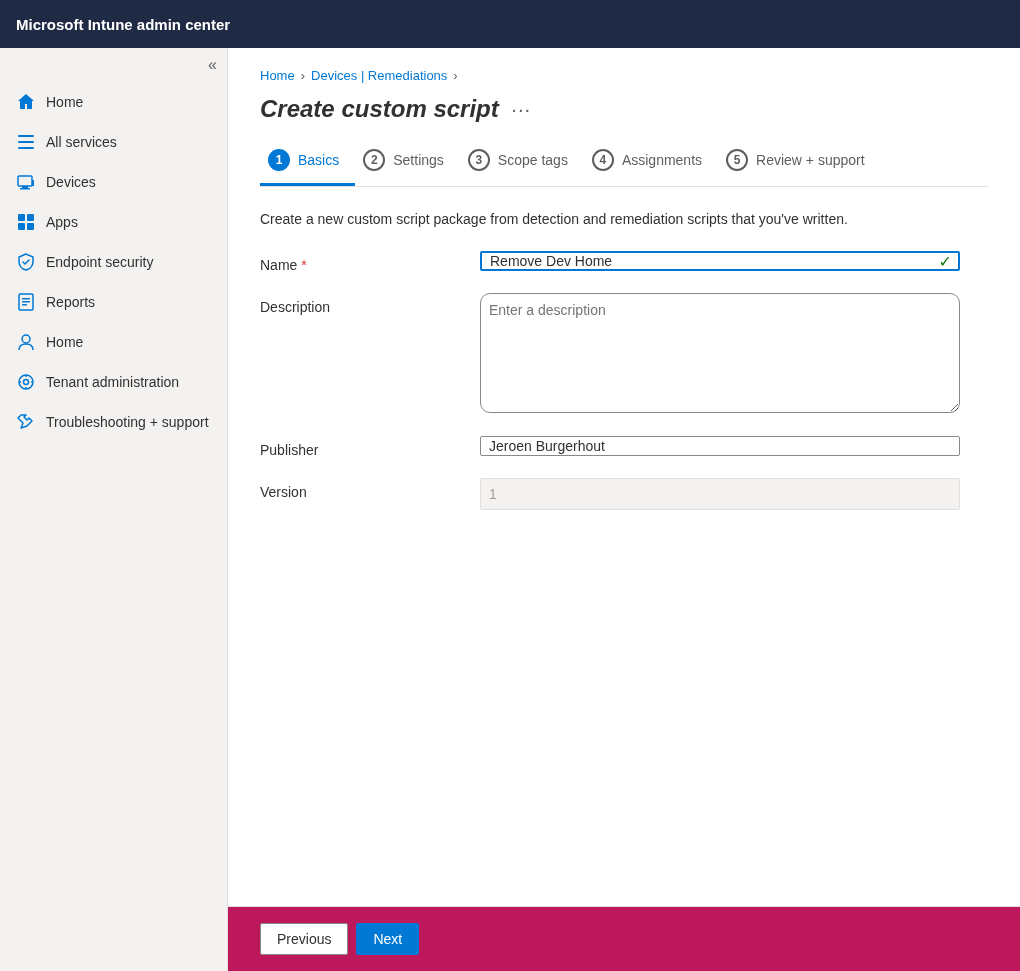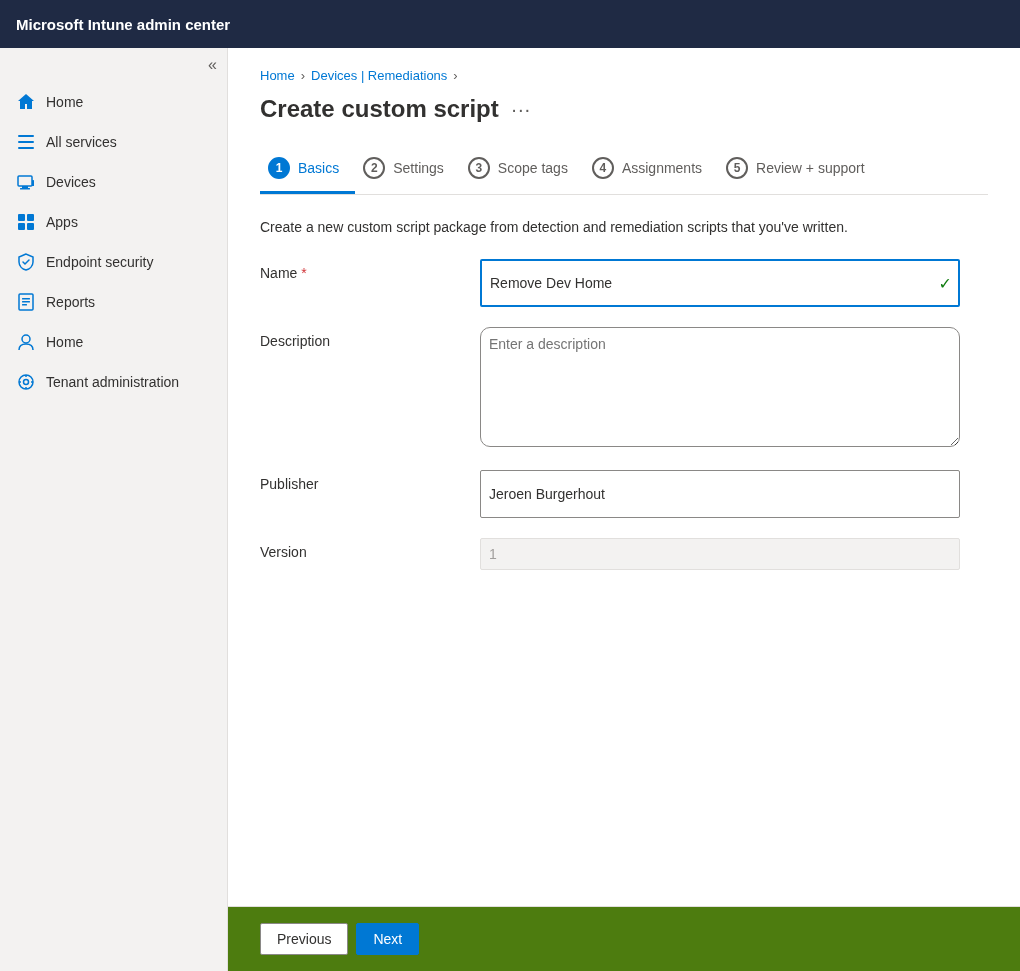--- a/index.html
+++ b/index.html
@@ -99,21 +99,22 @@
       color: #0078d4;
       cursor: pointer;
       text-decoration: none;
     }
 
     
     .page-title-row {
       display: flex;
       align-items: center;
       gap: 12px;
-      margin-bottom: 24px;
+      margin-bottom: 16px;
+      font-style: italic;
     }
     .page-title {
       font-size: 24px;
       font-weight: 600;
       color: #323130;
     }
     .page-title-more {
       font-size: 20px;
       color: #605e5c;
       cursor: pointer;
@@ -182,21 +183,21 @@
     }
     .form-label .required {
       color: #d13438;
     }
     .form-field {
       flex: 1;
       max-width: 480px;
     }
     .form-input {
       width: 100%;
-      height: 48px;
+      height: 20px;
       border: 1px solid #8a8886;
       border-radius: 2px;
       padding: 0 8px;
       font-size: 14px;
       font-family: 'Segoe UI', sans-serif;
       color: #323130;
       outline: none;
     }
     .form-input.active-border {
       border-color: #0078d4;
@@ -240,21 +241,21 @@
       font-size: 16px;
     }
 
     
     .content-footer {
       border-top: 1px solid #e1dfdd;
       padding: 16px 32px;
       display: flex;
       align-items: center;
       gap: 8px;
-      background: #4d7c0f;
+      background: #be185d;
       flex-shrink: 0;
     }
     .btn {
       height: 32px;
       padding: 0 16px;
       border-radius: 2px;
       font-size: 14px;
       font-family: 'Segoe UI', sans-serif;
       cursor: pointer;
       border: 1px solid;
@@ -368,20 +369,28 @@
       <span class="sidebar-icon">
         <svg width="18" height="18" viewBox="0 0 18 18" fill="none">
           <circle cx="9" cy="9" r="7" stroke="#0078d4" stroke-width="1.5" fill="none"></circle>
           <circle cx="9" cy="9" r="2.5" stroke="#0078d4" stroke-width="1.5" fill="none"></circle>
           <path d="M9 2v2M9 14v2M2 9h2M14 9h2" stroke="#0078d4" stroke-width="1.5"></path>
         </svg>
       </span>
       <span class="sidebar-label">Tenant administration</span>
     </div>
 
+    <div class="sidebar-item">
+      <span class="sidebar-icon">
+        <svg width="18" height="18" viewBox="0 0 18 18" fill="none">
+          <path d="M4 2l-3 3 5 5-2 5 6-2 5-5-3-3-2 2-3-3 2-2L4 2z" stroke="#0078d4" stroke-width="1.5" fill="none" stroke-linejoin="round"></path>
+        </svg>
+      </span>
+      <span class="sidebar-label">Troubleshooting + support</span>
+    </div>
   </nav>
 
   <div class="content">
     <div class="content-inner">
 
       <div class="breadcrumb">
         <a class="breadcrumb-link">Home</a>
         <span class="breadcrumb-separator">›</span>
         <a class="breadcrumb-link">Devices | Remediations</a>
         <span class="breadcrumb-separator">›</span>

